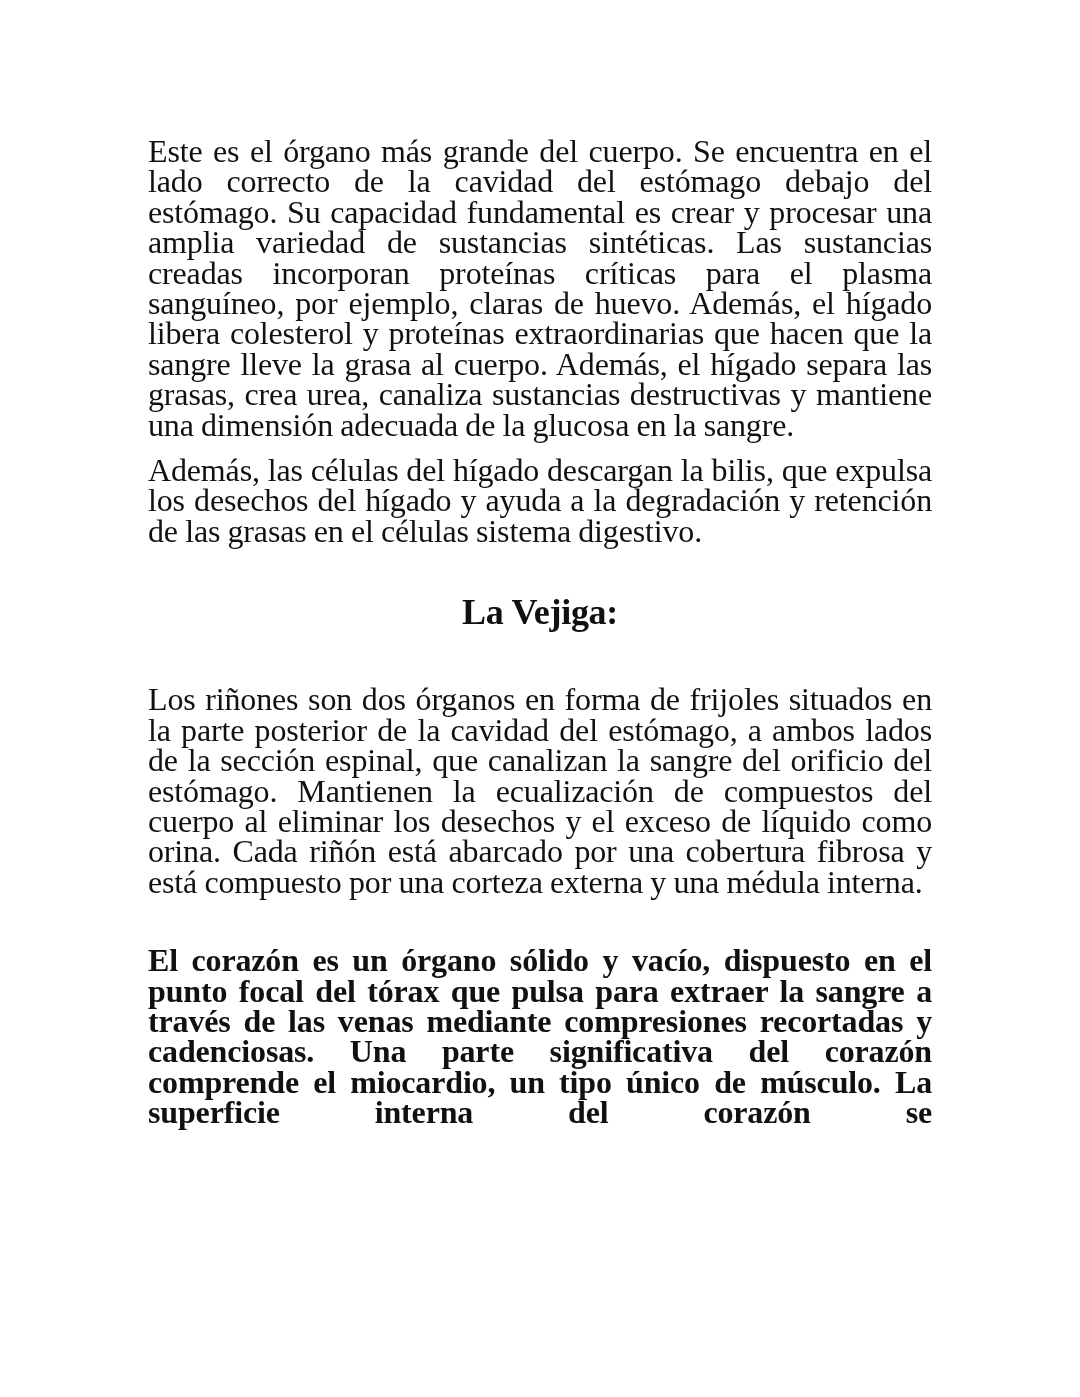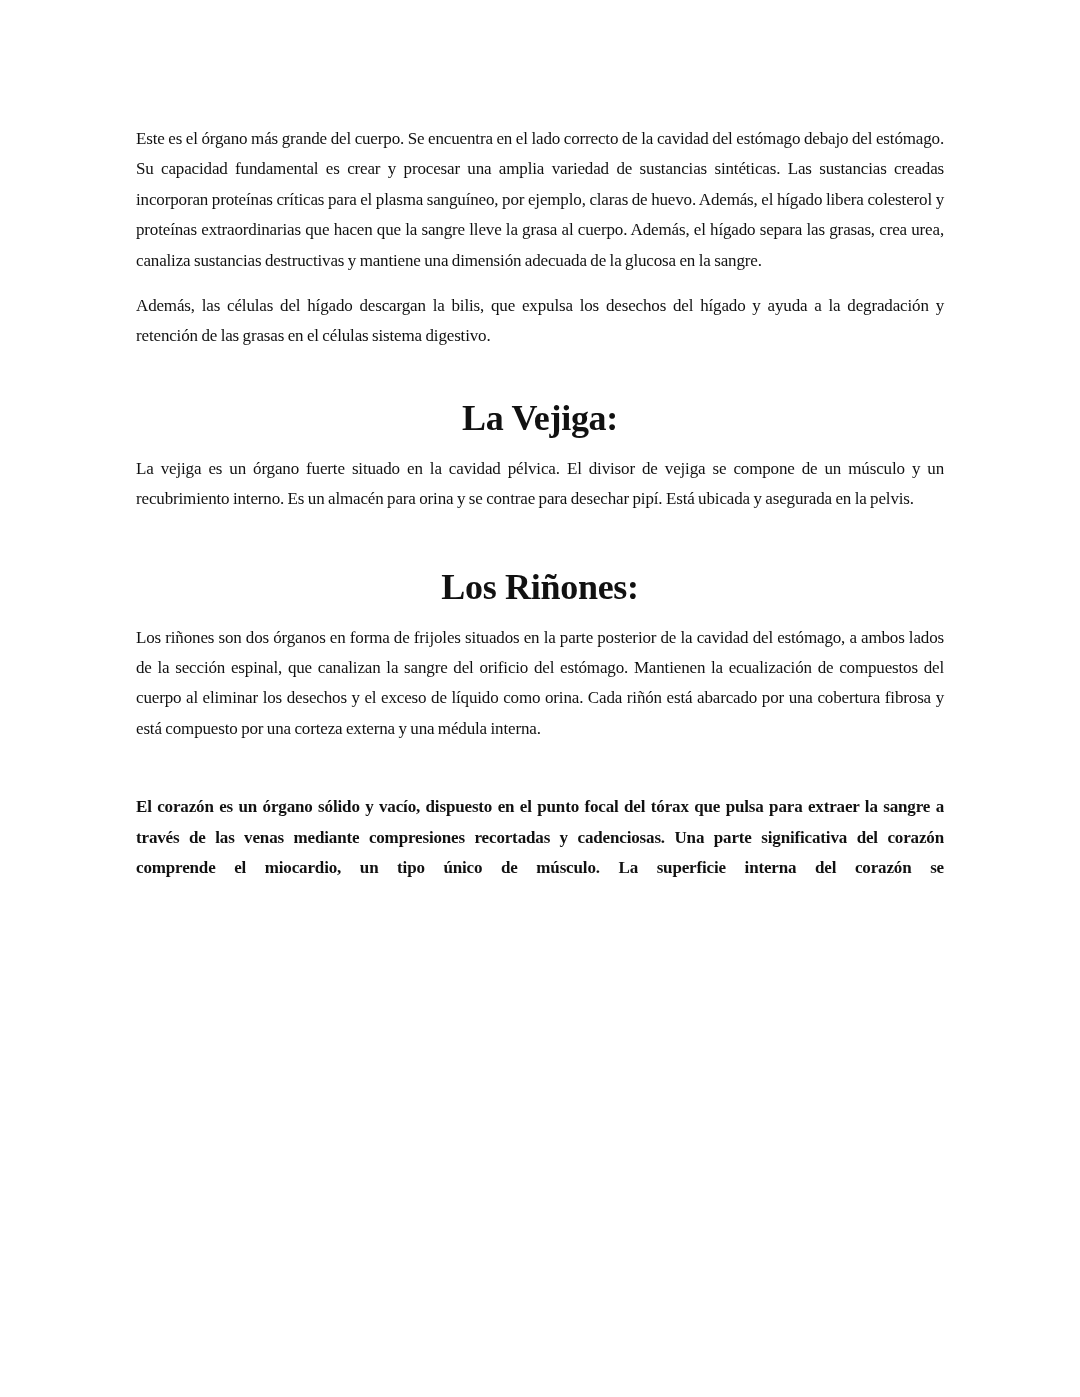--- a/index.html
+++ b/index.html
@@ -15,24 +15,24 @@
     }
     .page {
       position: absolute;
       left: 136px;
       top: 124px;
       width: 808px;
       font-family: "Liberation Serif", "DejaVu Serif", serif;
       color: #111111;
     }
     .para {
-      font-size: 17px;
+      font-size: 32px;
       line-height: 30.4px;
       text-align: justify;
-      margin: 0;
+      margin: 12px;
       letter-spacing: -0.15px;
       word-spacing: -0.6px;
     }
     .para + .para {
       margin-top: 15px;
     }
     .para.last-cut {
       text-align-last: justify;
       font-weight: bold;
     }
@@ -61,25 +61,23 @@
 
 <div class="page">
 
   <div>
     <p class="para">Este es el órgano más grande del cuerpo. Se encuentra en el lado correcto de la cavidad del estómago debajo del estómago. Su capacidad fundamental es crear y procesar una amplia variedad de sustancias sintéticas. Las sustancias creadas incorporan proteínas críticas para el plasma sanguíneo, por ejemplo, claras de huevo. Además, el hígado libera colesterol y proteínas extraordinarias que hacen que la sangre lleve la grasa al cuerpo. Además, el hígado separa las grasas, crea urea, canaliza sustancias destructivas y mantiene una dimensión adecuada de la glucosa en la sangre.</p>
     <p class="para">Además, las células del hígado descargan la bilis, que expulsa los desechos del hígado y ayuda a la degradación y retención de las grasas en el células sistema digestivo.</p>
   </div>
 
   <div class="section" id="sec-vejiga">
     <h2 class="heading">La Vejiga:</h2>
-    <p class="para">La vejiga es un órgano fuerte situado en la cavidad pélvica. El divisor de vejiga se compone de un músculo y un recubrimiento interno. Es un almacén para orina y se contrae para desechar pipí. Está ubicada y asegurada en la pelvis.</p>
   </div>
 
   <div class="section" id="sec-rinones">
-    <h2 class="heading">Los Riñones:</h2>
     <p class="para">Los riñones son dos órganos en forma de frijoles situados en la parte posterior de la cavidad del estómago, a ambos lados de la sección espinal, que canalizan la sangre del orificio del estómago. Mantienen la ecualización de compuestos del cuerpo al eliminar los desechos y el exceso de líquido como orina. Cada riñón está abarcado por una cobertura fibrosa y está compuesto por una corteza externa y una médula interna.</p>
   </div>
 
   <div class="section" id="sec-corazon">
     <p class="para last-cut">El corazón es un órgano sólido y vacío, dispuesto en el punto focal del tórax que pulsa para extraer la sangre a través de las venas mediante compresiones recortadas y cadenciosas. Una parte significativa del corazón comprende el miocardio, un tipo único de músculo. La superficie interna del corazón se</p>
   </div>
 
 </div>
 
 </body></html>

